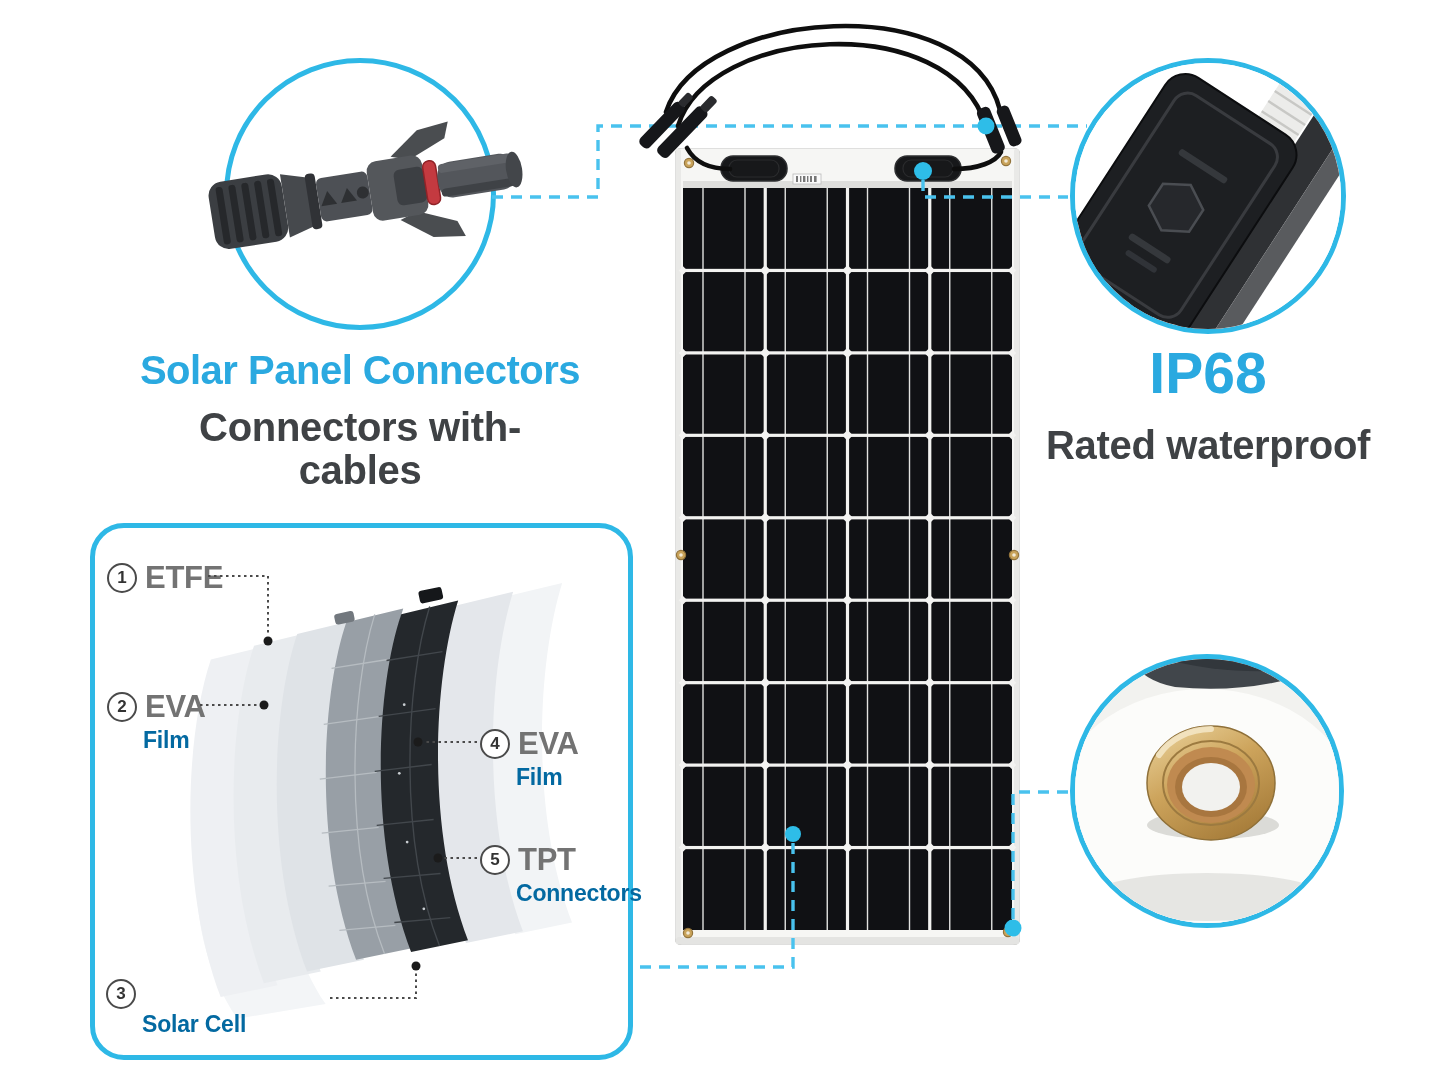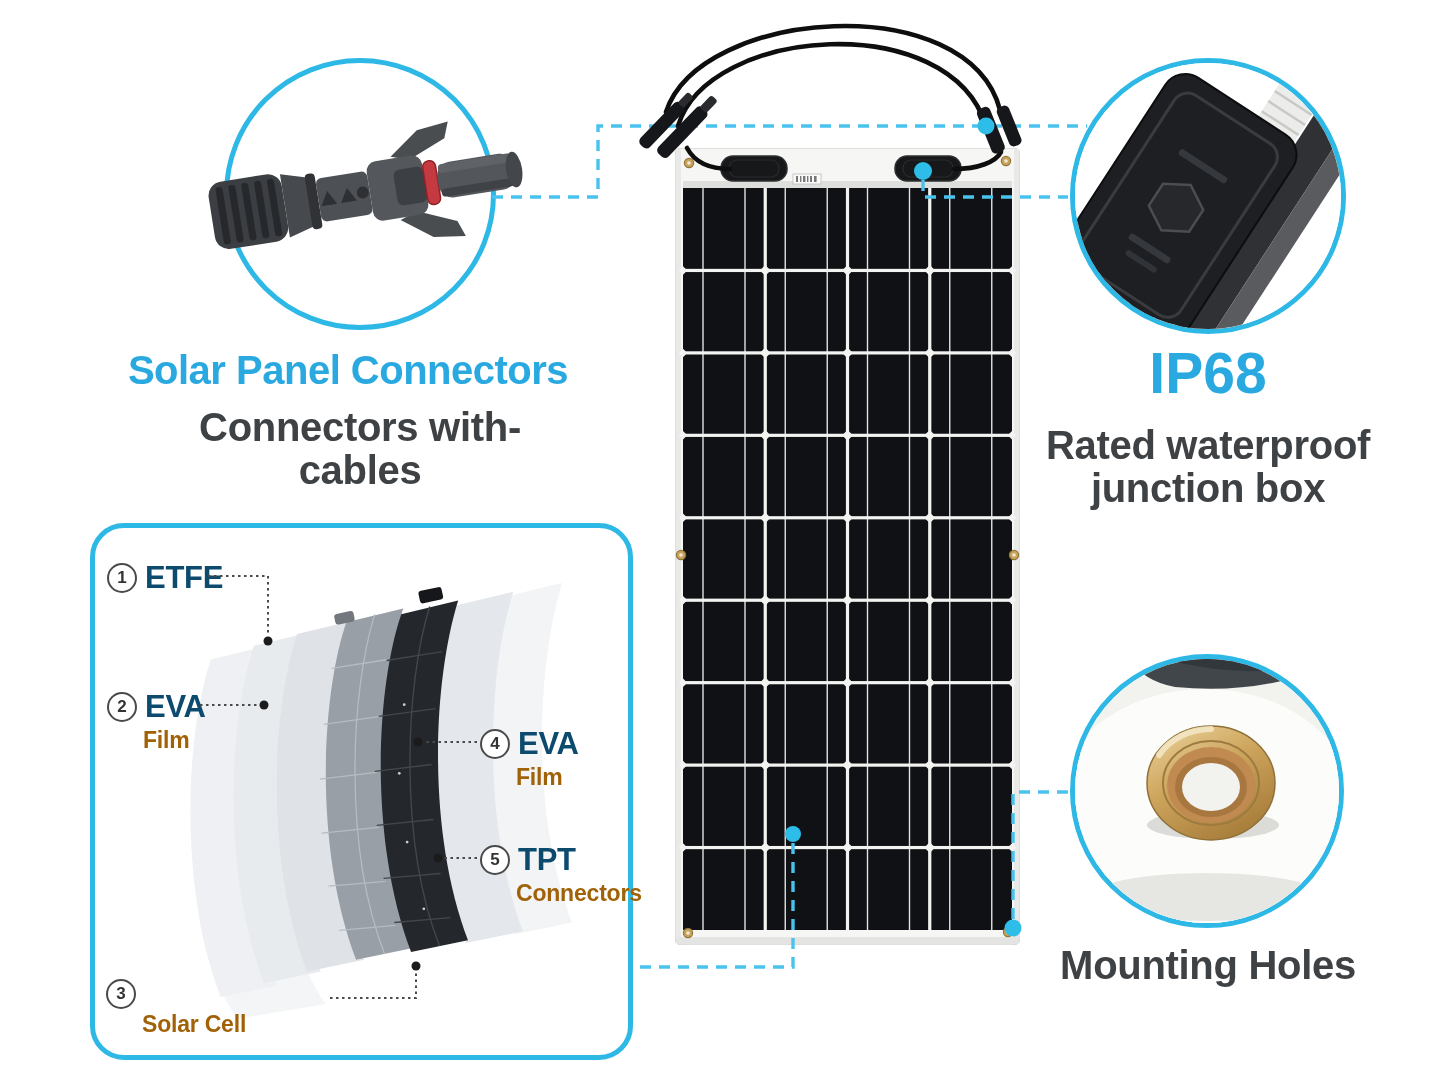--- a/index.html
+++ b/index.html
@@ -15,22 +15,22 @@
   .t-ip{font-size:57px;letter-spacing:0px;}
   .t-sub{font-size:40px;line-height:43px;letter-spacing:-0.3px;}
   
   #layer-box{position:absolute;left:90px;top:523px;width:533px;height:527px;
              border:5px solid #2eb8e6;border-radius:34px;background:#fff;overflow:hidden;}
   .layer-label{position:absolute;z-index:30;white-space:nowrap;}
   .layer-row{display:flex;align-items:center;gap:8px;}
   .num-circle{display:inline-flex;align-items:center;justify-content:center;
               width:26px;height:26px;border:2px solid #4a4a4a;border-radius:50%;
               font-size:17px;font-weight:bold;color:#333;background:#fff;flex:0 0 auto;}
-  .layer-name{font-size:31px;font-weight:bold;color:#0c4a6e;letter-spacing:-0.3px;}
-  .layer-sub{font-size:23px;font-weight:bold;color:#a16207;margin-left:36px;margin-top:2px;letter-spacing:-0.2px;}
+  .layer-name{font-size:31px;font-weight:bold;color:#737373;letter-spacing:-0.3px;}
+  .layer-sub{font-size:23px;font-weight:bold;color:#0369a1;margin-left:36px;margin-top:2px;letter-spacing:-0.2px;}
   .z10{z-index:10}.z20{z-index:20}.z22{z-index:22}.z40{z-index:40}.z50{z-index:50}
   svg{display:block;}
 </style>
 </head>
 <body>
 
 <div id="stage">
 
   <svg class="abs z10" style="left:675px;top:148px" width="345" height="797" viewBox="0 0 345 797">
     <rect x="0" y="0" width="345" height="797" rx="7" fill="#f6f6f4" stroke="#d8d8d6" stroke-width="1.5"></rect>
@@ -365,29 +365,27 @@
     </g>
     <g fill="#1b1b1b">
       <circle cx="268" cy="641" r="4.5"></circle>
       <circle cx="264" cy="705" r="4.5"></circle>
       <circle cx="418" cy="742" r="4.5"></circle>
       <circle cx="438" cy="858" r="4.5"></circle>
       <circle cx="416" cy="966" r="4.5"></circle>
     </g>
   </svg>
 
-  <div class="ct t-main cyan-title z50" style="left:48px;top:348px;width:600px">Solar Panel Connectors</div>
+  <div class="ct t-main cyan-title z50" style="left:60px;top:348px;width:600px">Solar Panel Connectors</div>
   <div class="ct t-sub z50" style="left:110px;top:406px;width:500px">
     <div>Connectors with-</div>
     <div>cables</div>
   </div>
 
   <div class="ct t-ip cyan-title z50" style="left:1058px;top:340px;width:300px">IP68</div>
   <div class="ct t-sub z50" style="left:1008px;top:424px;width:400px">
     <div>Rated waterproof</div>
-    <div>junction box</div>
   </div>
 
   <div class="ct t-sub z50" style="left:1008px;top:944px;width:400px">
-    <div>Mounting Holes</div>
   </div>
 
 </div>
 
 </body></html>

